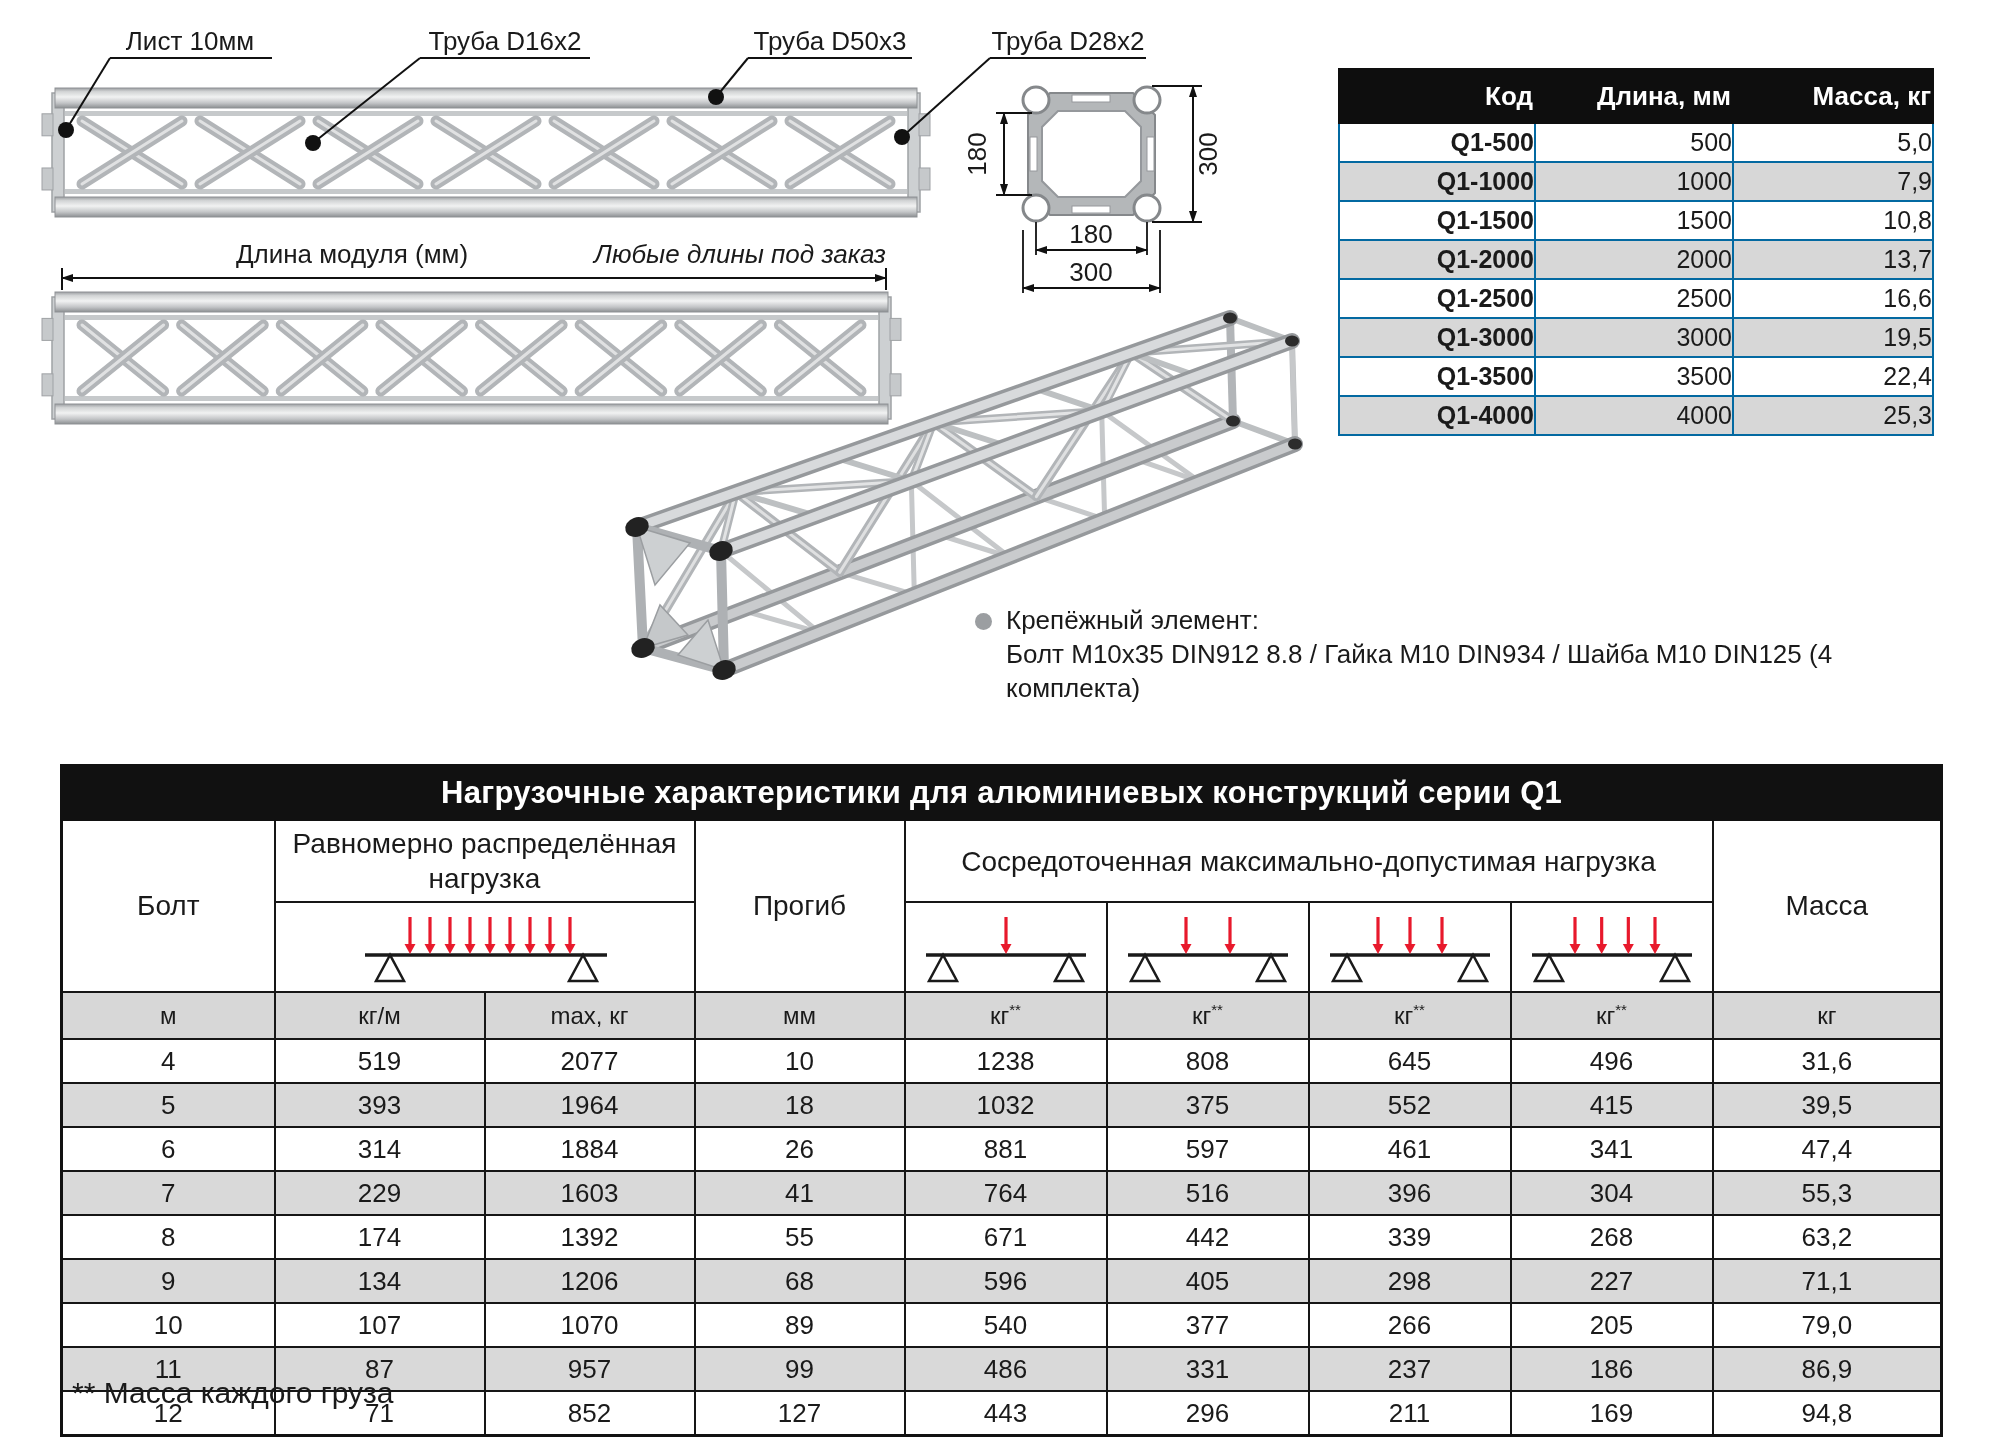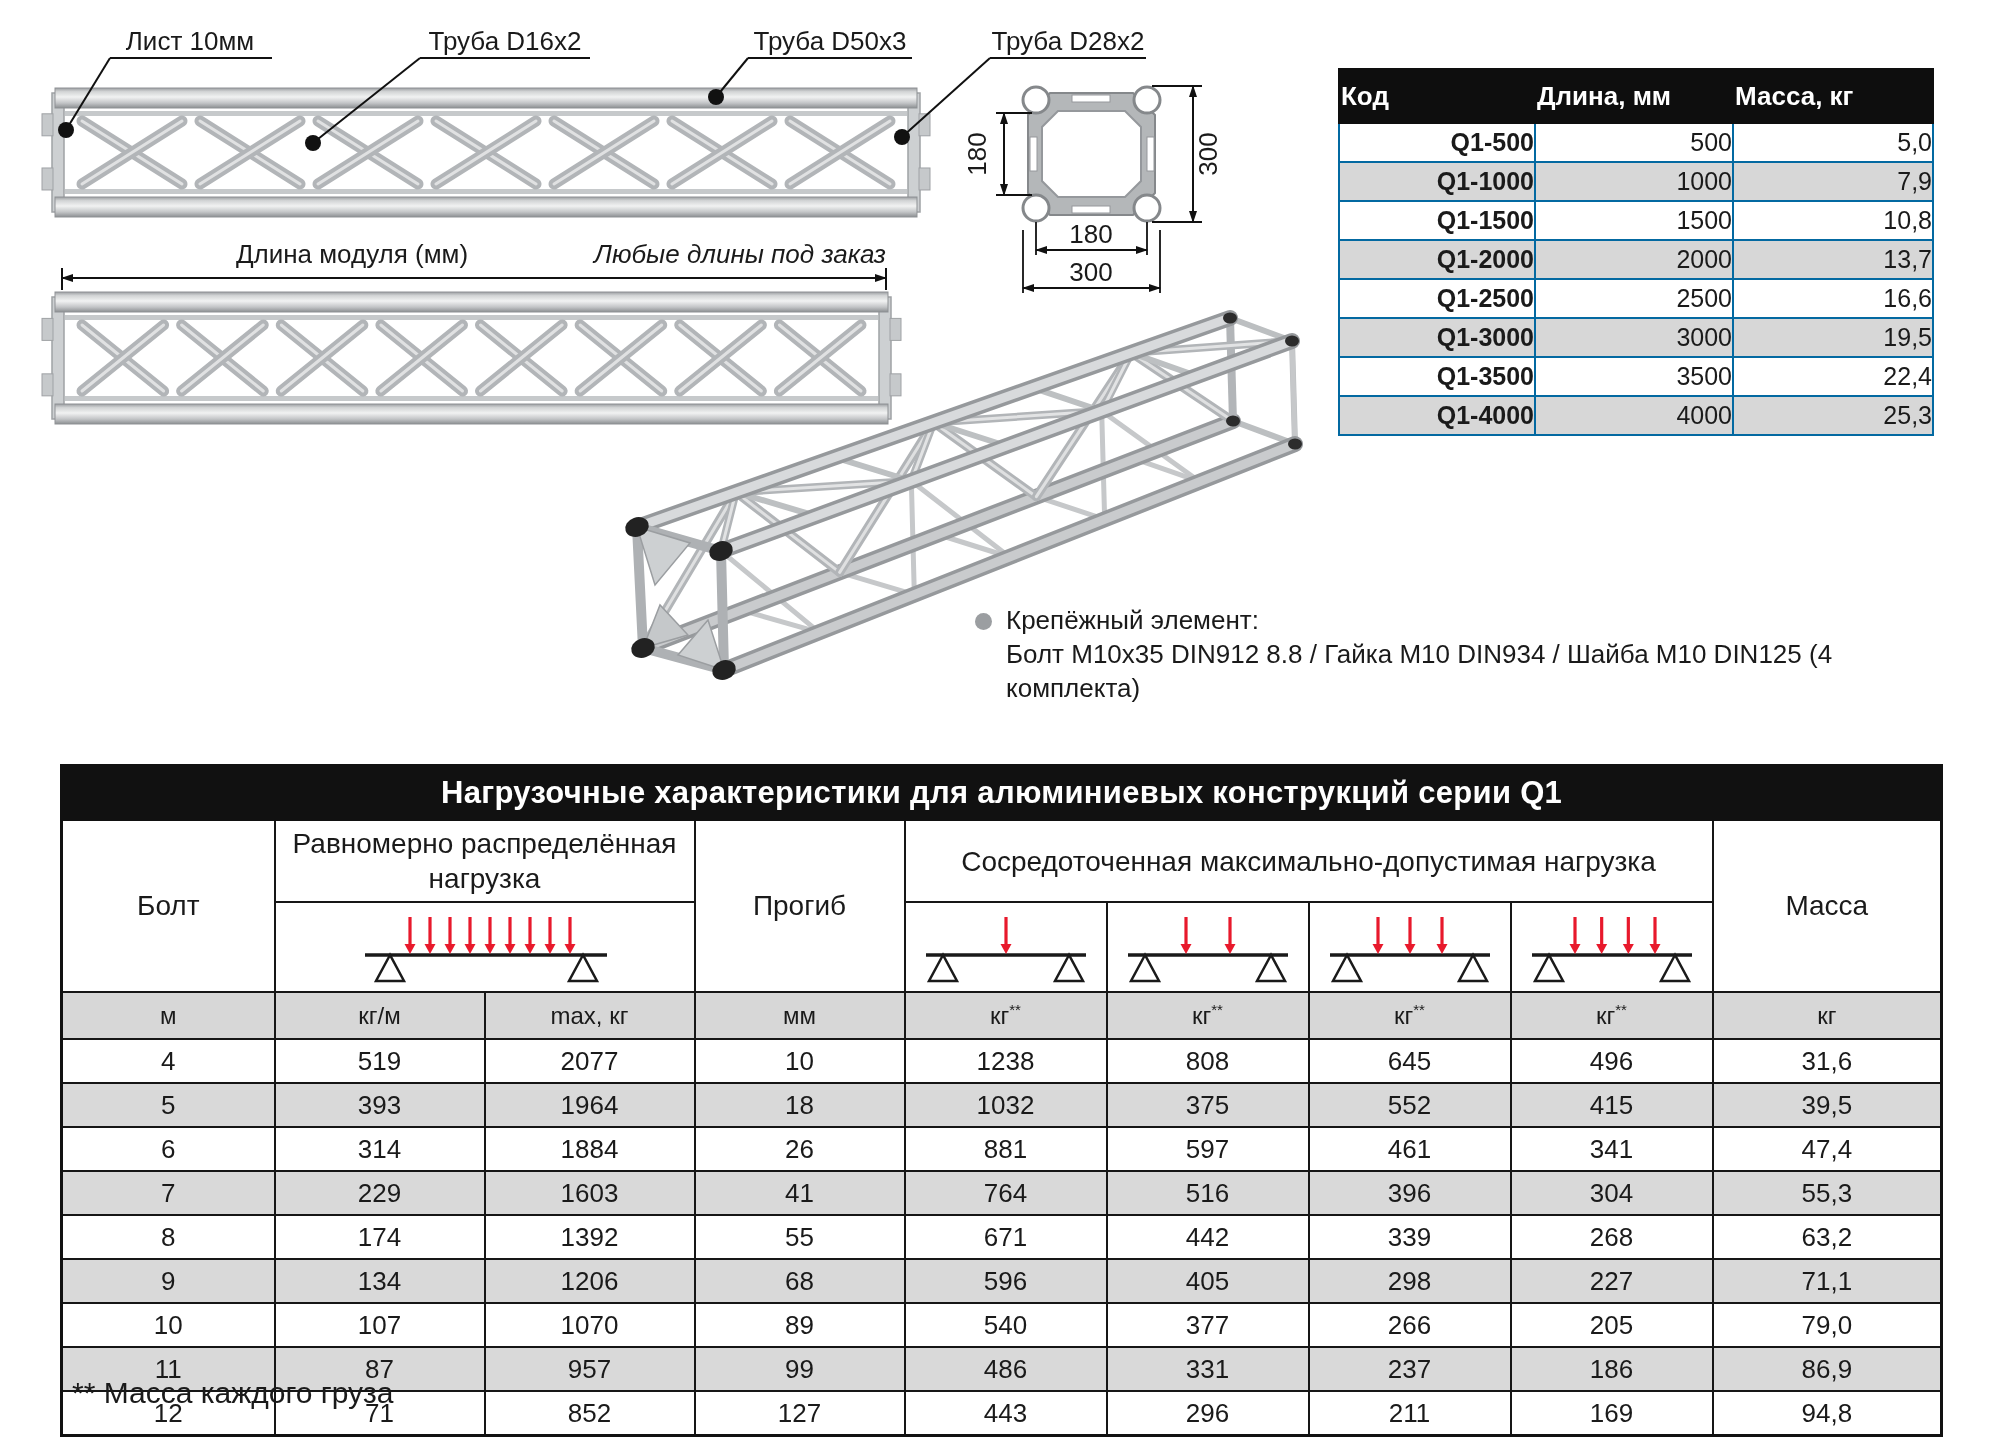--- a/index.html
+++ b/index.html
@@ -9,21 +9,21 @@
     font-family:"Liberation Sans", sans-serif;
   }
   .abs{position:absolute;}
 
   
   #size-table{
     border-collapse:collapse;table-layout:fixed;width:594px;
   }
   #size-table th{
     background:#0e0e0e;color:#ffffff;font-size:26px;font-weight:bold;
-    height:50px;border:2px solid #0e0e0e;text-align:left;
+    height:50px;border:2px solid #0e0e0e;text-align:right;
   }
   #size-table td{
     border:2px solid #0369a1;text-align:right;font-size:25px;
     height:37px;background:#ffffff;padding:0;
   }
   #size-table tr.alt td{background:#d7d7d7;padding-left:12px;}
   #size-table td.code{font-weight:bold;}
 
   
   #load-table{

